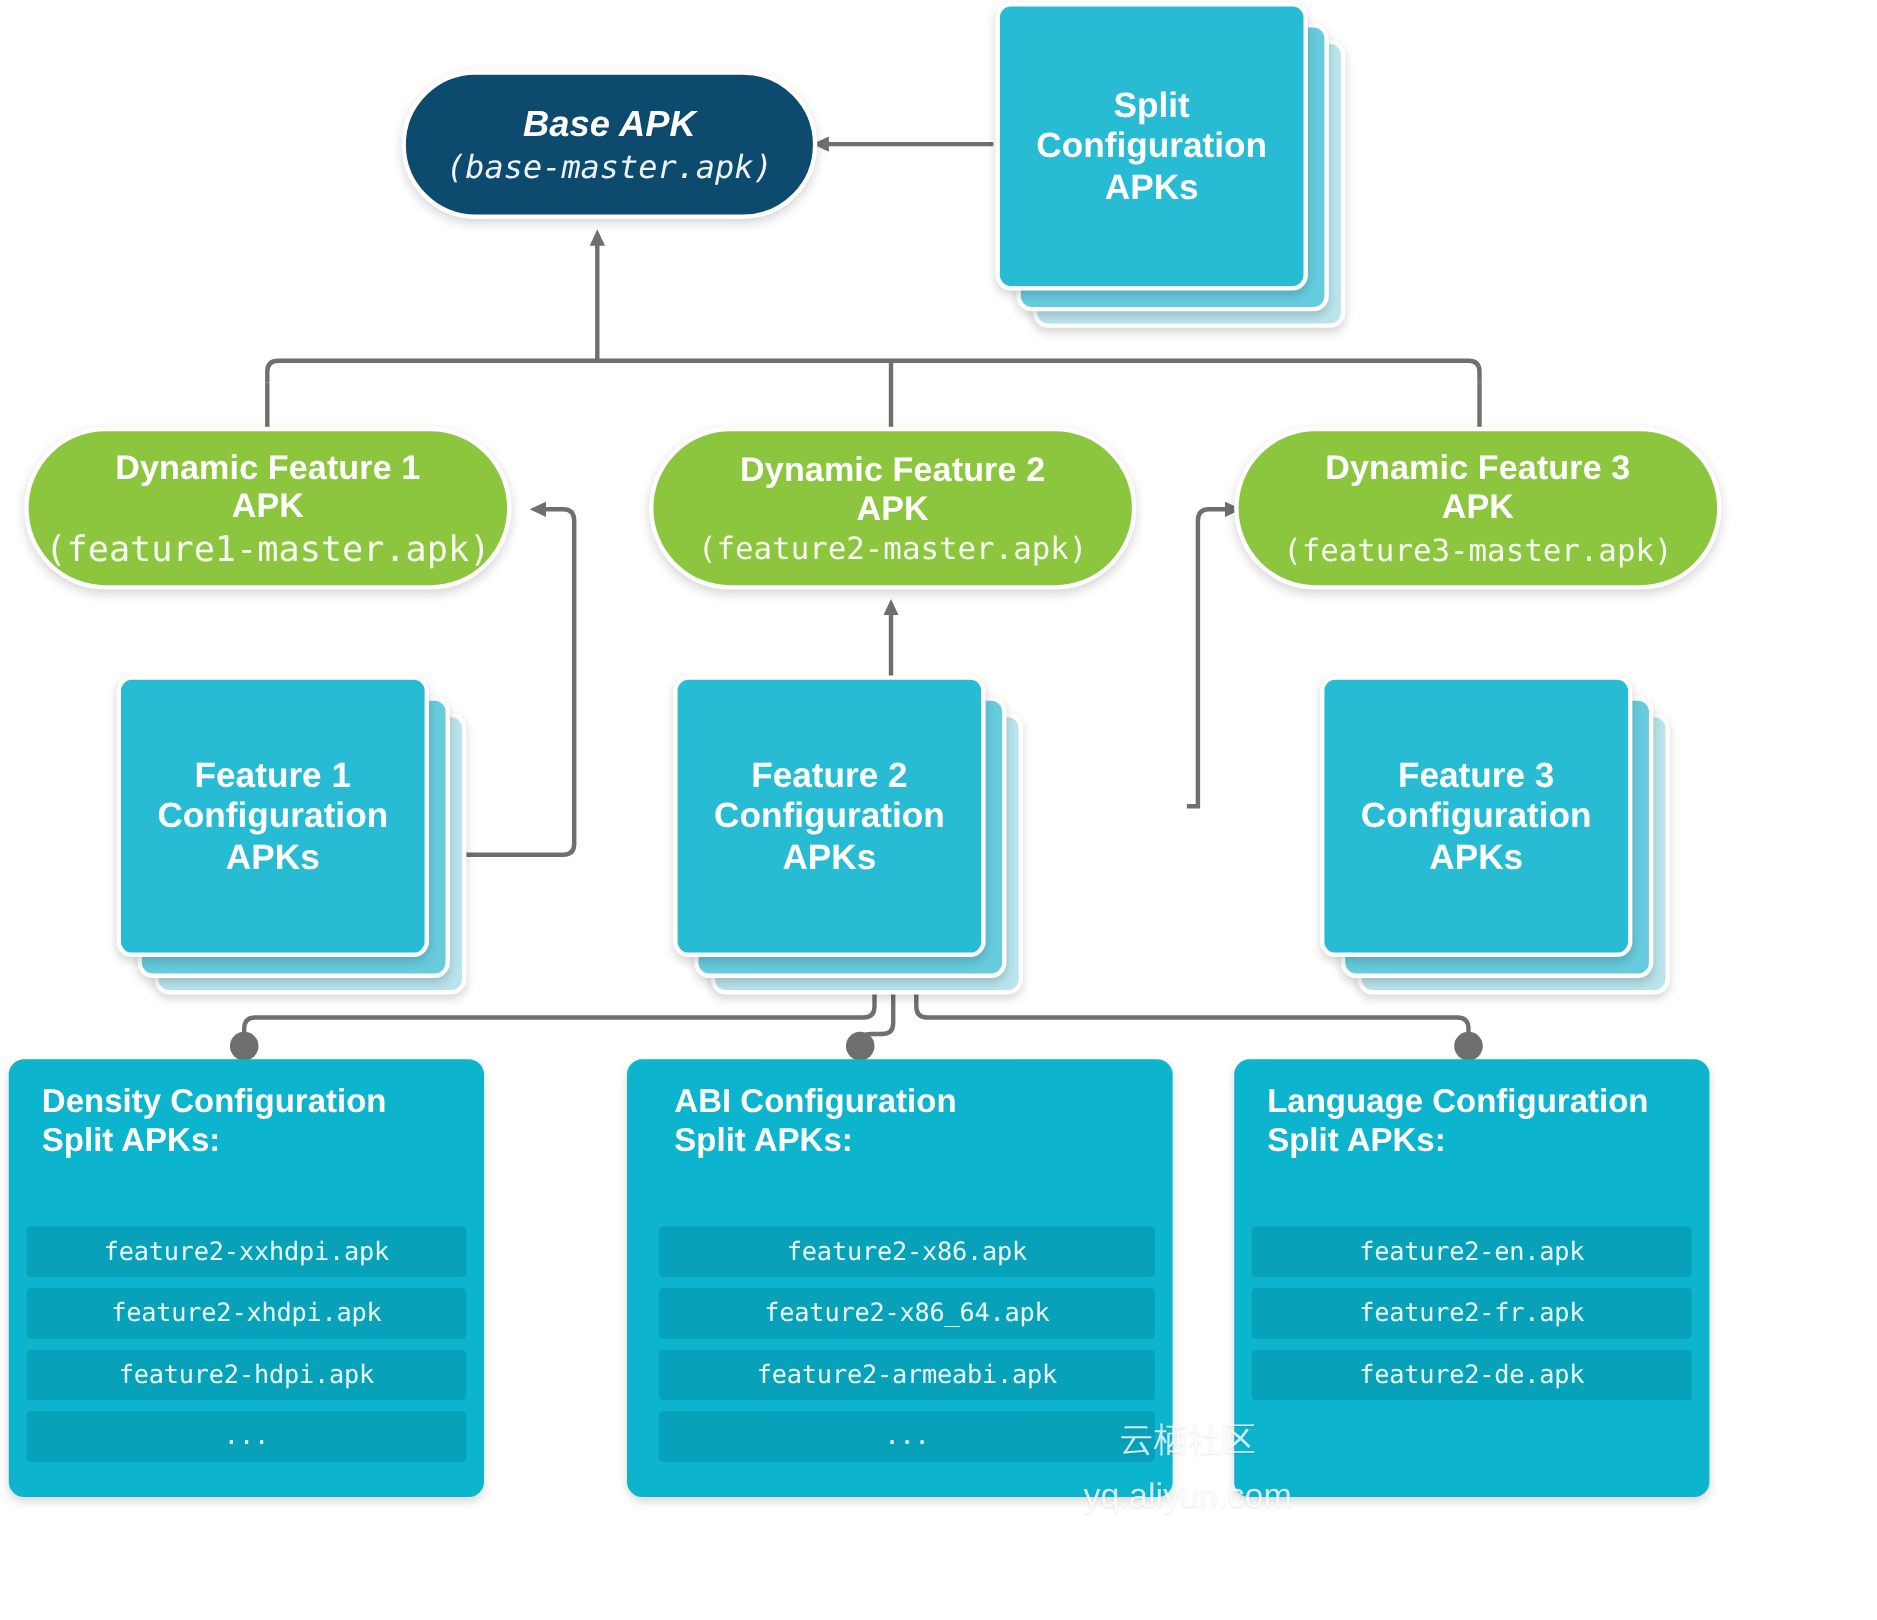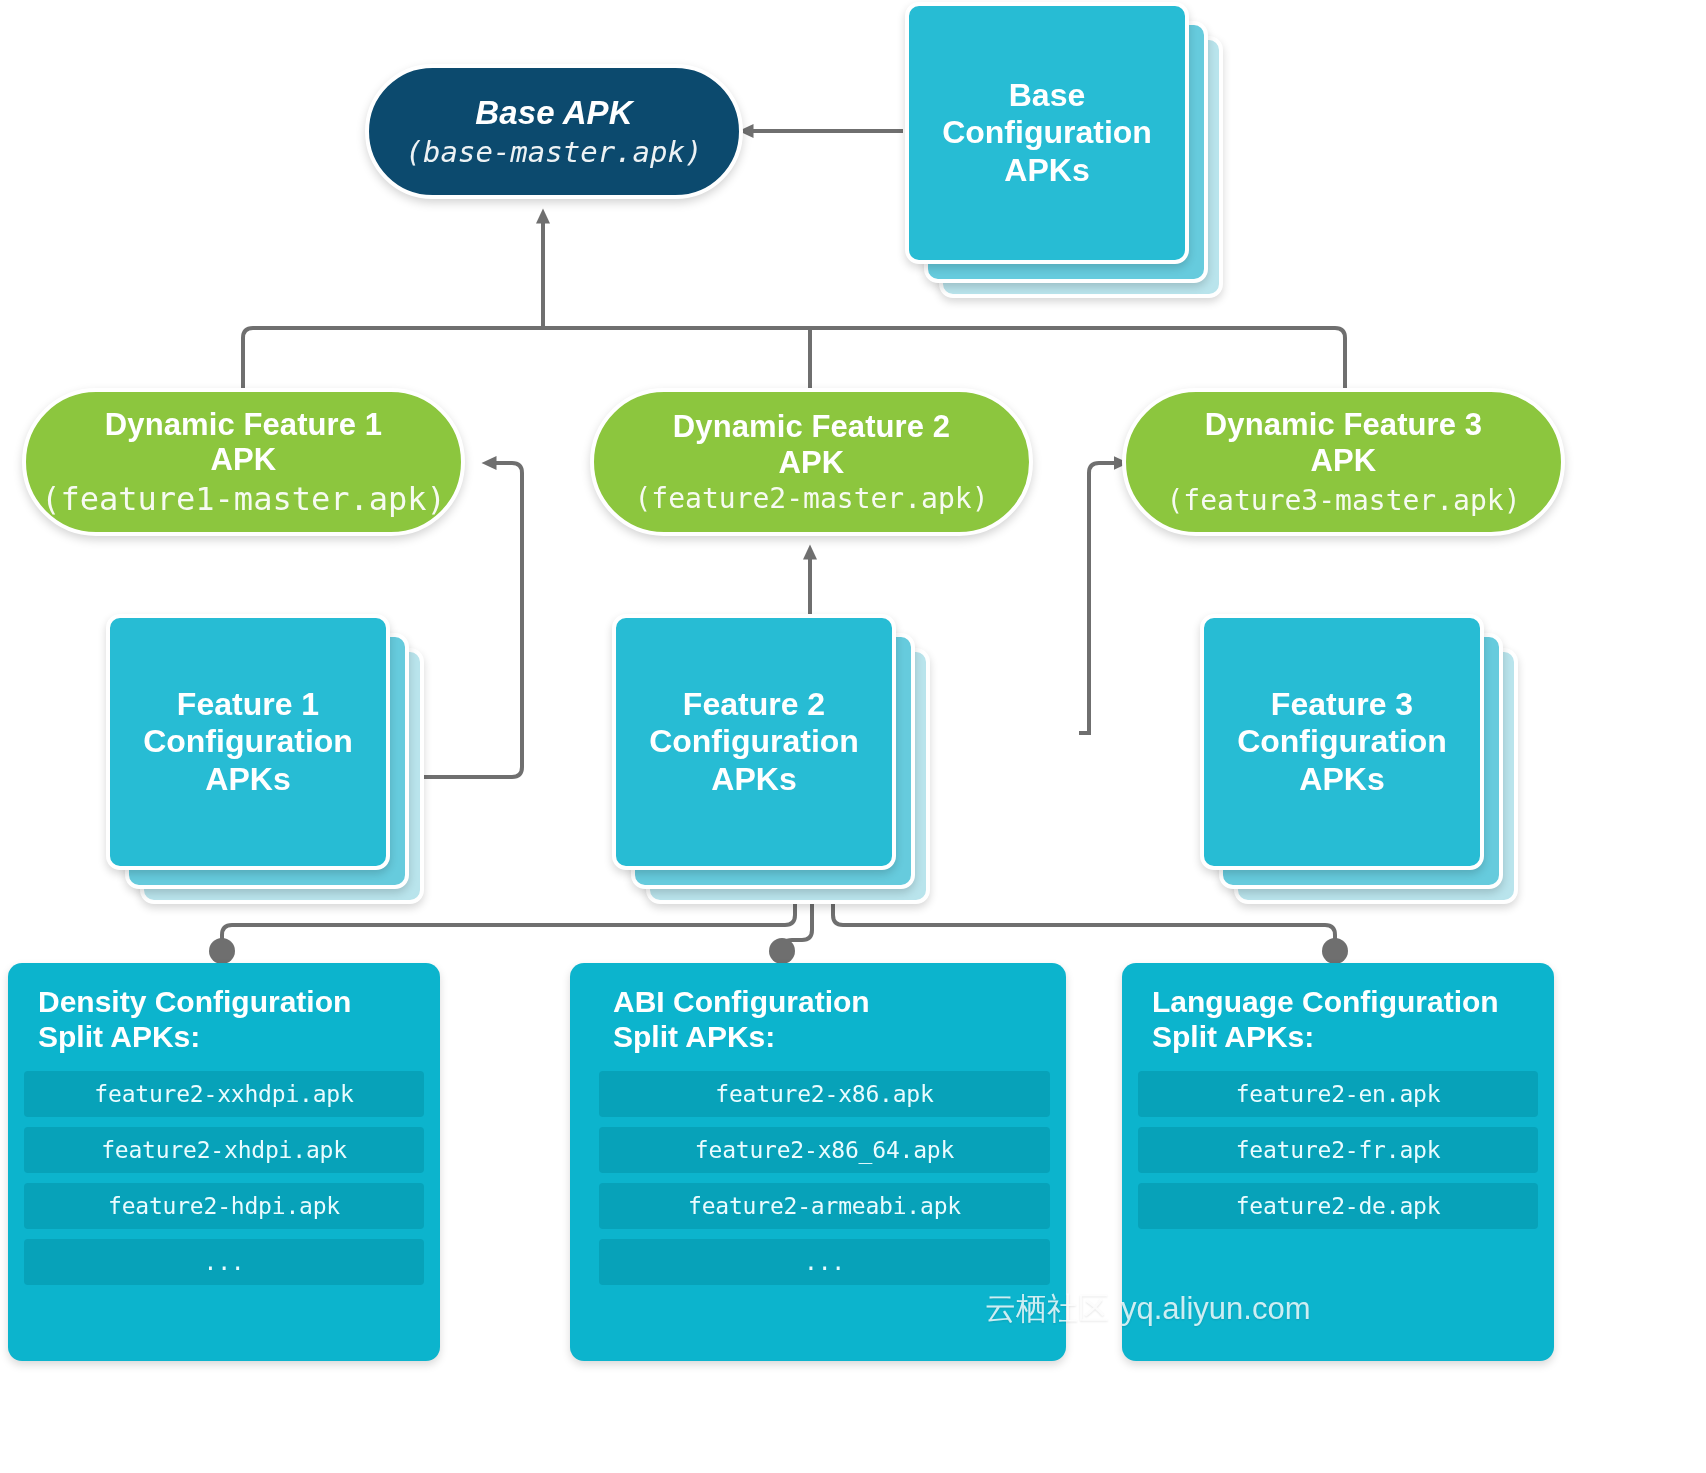--- a/index.html
+++ b/index.html
@@ -93,20 +93,21 @@
   .panel {
     position: absolute;
     box-sizing: border-box;
     background: #0cb4cd;
     border-radius: 14px;
     z-index: 15;
     box-shadow: 0 4px 9px rgba(0,0,0,0.15);
     padding: 22px 16px 16px 16px;
     display: flex;
     flex-direction: column;
+    gap: 44px;
   }
   .panel-title {
     color: #ffffff;
     font-weight: bold;
     font-size: 30px;
     line-height: 1.16;
     padding-left: 14px;
     margin-bottom: 16px;
     white-space: pre-line;
   }
@@ -185,21 +186,21 @@
 
   <div class="pill pill-base" style="left:365px; top:64px; width:378px; height:135px;">
     <div class="pill-title" style="font-size:33px;">Base APK</div>
     <div class="pill-file" style="font-size:29px; margin-top:6px;">(base-master.apk)</div>
   </div>
 
   <div class="stack" style="left:905px; top:2px; width:318px; height:296px;">
     <div class="sheet back2" style="left:34px; top:34px; width:284px; height:262px;"></div>
     <div class="sheet back1" style="left:19px; top:19px; width:284px; height:262px;"></div>
     <div class="sheet front" style="left:0px; top:0px; width:284px; height:262px; font-size:32px;">
-      <span style="white-space:pre-line;">Base
+      <span style="white-space:pre-line;">Split
 Configuration
 APKs</span>
     </div>
   </div>
 
   <div class="pill pill-feature" style="left:22px; top:388px; width:443px; height:148px;">
     <div class="pill-title" style="font-size:31px; white-space:pre-line;">Dynamic Feature 1
 APK</div>
     <div class="pill-file" style="font-size:32px; margin-top:4px;">(feature1-master.apk)</div>
   </div>
@@ -271,18 +272,18 @@
   <div class="panel" style="left:1122px; top:963px; width:432px; height:398px;">
     <div class="panel-title">Language Configuration
 Split APKs:</div>
     <div class="panel-rows">
       <div class="panel-row">feature2-en.apk</div>
       <div class="panel-row">feature2-fr.apk</div>
       <div class="panel-row">feature2-de.apk</div>
     </div>
   </div>
 
-  <div class="watermark" style="left:985px; top:1288px;">
+  <div class="watermark" style="left:985px; top:1288px;flex-direction:column;">
     <span class="wm-cn">云栖社区</span>
     <span class="wm-url">yq.aliyun.com</span>
   </div>
 
 </div>
 
 </body></html>

